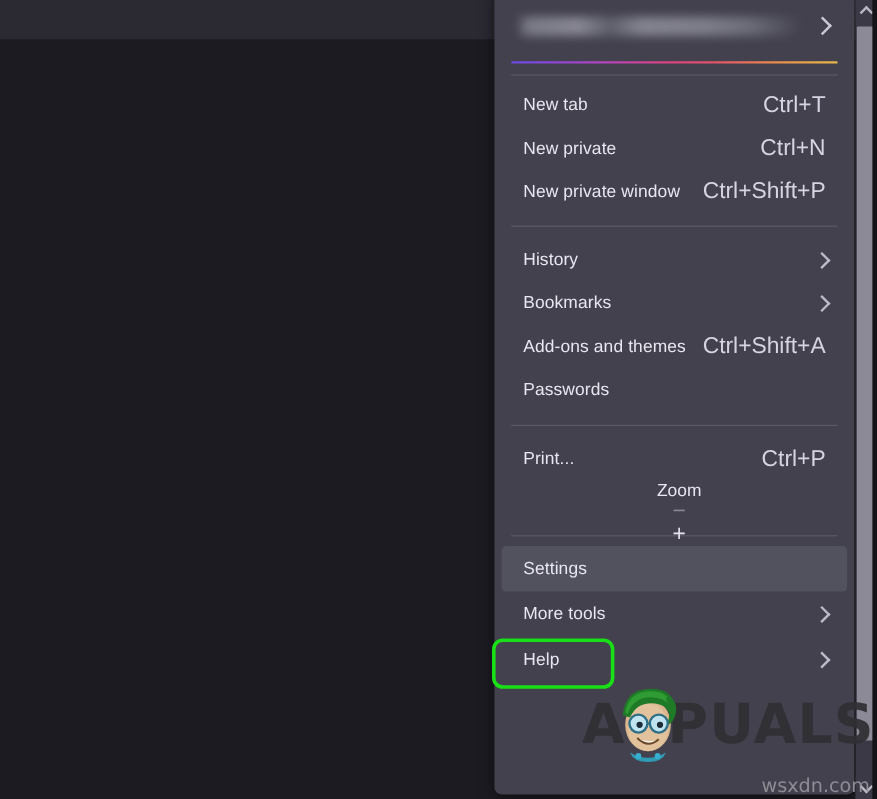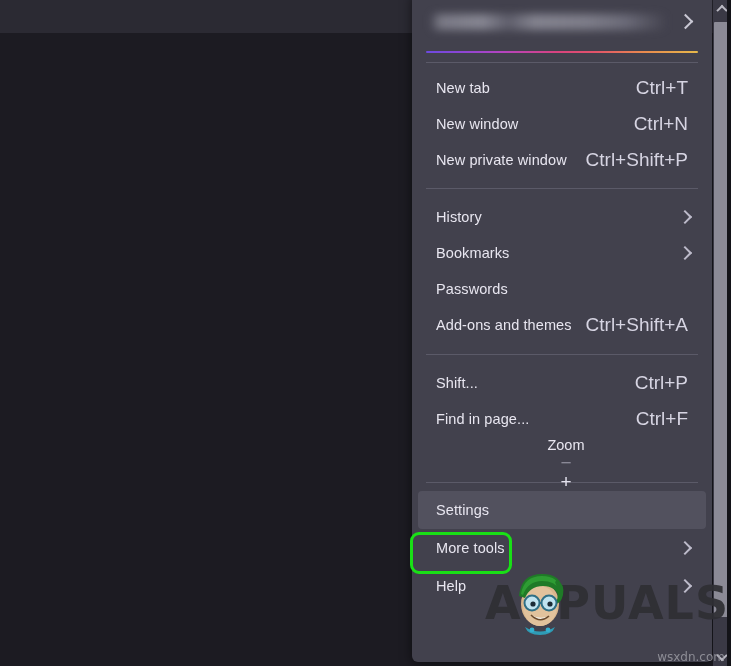--- a/index.html
+++ b/index.html
@@ -181,21 +181,21 @@
     color: #2f2f34;
     opacity: 0.93;
     line-height: 50px;
   }
   .wm-face { position: absolute; left: 24px; top: -8px; }
 
   .url-watermark {
     position: absolute;
     right: 6px; bottom: 2px;
     font-family: "DejaVu Sans", sans-serif;
-    font-size: 12px;
+    font-size: 16px;
     color: #9a9aa2;
     opacity: 0.85;
     z-index: 35;
   }
 
   
   .scrollbar {
     position: absolute;
     right: 0px; top: 0px;
     width: 18px; height: 666px;
@@ -247,21 +247,21 @@
 
     <div class="sep" style="margin-top:9px;"></div>
 
     <div class="menu-item">
       <span class="label">New tab</span>
       <span class="spacer"></span>
       <span class="shortcut">Ctrl+T</span>
     </div>
 
     <div class="menu-item">
-      <span class="label">New window</span>
+      <span class="label">New private</span>
       <span class="spacer"></span>
       <span class="shortcut">Ctrl+N</span>
     </div>
 
     <div class="menu-item">
       <span class="label">New private window</span>
       <span class="spacer"></span>
       <span class="shortcut">Ctrl+Shift+P</span>
     </div>
 
@@ -274,45 +274,40 @@
     </div>
 
     <div class="menu-item">
       <span class="label">Bookmarks</span>
       <span class="spacer"></span>
       <span class="chev-sm"></span>
     </div>
 
 
     <div class="menu-item">
+      <span class="label">Add-ons and themes</span>
+      <span class="spacer"></span>
+      <span class="shortcut">Ctrl+Shift+A</span>
+    </div>
+
+    <div class="menu-item">
       <span class="label">Passwords</span>
       <span class="spacer"></span>
       <span class="shortcut"></span>
     </div>
 
-    <div class="menu-item">
-      <span class="label">Add-ons and themes</span>
-      <span class="spacer"></span>
-      <span class="shortcut">Ctrl+Shift+A</span>
-    </div>
-
     <div class="sep" style="margin-top:11px;margin-bottom:10px;"></div>
 
     <div class="menu-item">
-      <span class="label">Shift...</span>
+      <span class="label">Print...</span>
       <span class="spacer"></span>
       <span class="shortcut">Ctrl+P</span>
     </div>
 
 
-    <div class="menu-item">
-      <span class="label">Find in page...</span>
-      <span class="spacer"></span>
-      <span class="shortcut">Ctrl+F</span>
-    </div>
 
     <div class="zoom-row">
       <span class="label">Zoom</span>
       <span class="spacer" style="flex:1"></span>
       <span class="zoom-btn minus">−</span>
       <span style="width:56px"></span>
       <span class="zoom-btn">+</span>
       <span class="zoom-fs">
         <svg width="17" height="17" viewBox="0 0 17 17" aria-hidden="true">
           <path d="M10 2.2 h4.8 v4.8" fill="none" stroke="#e4e2ee" stroke-width="1.7" stroke-linecap="round" stroke-linejoin="round"></path>

